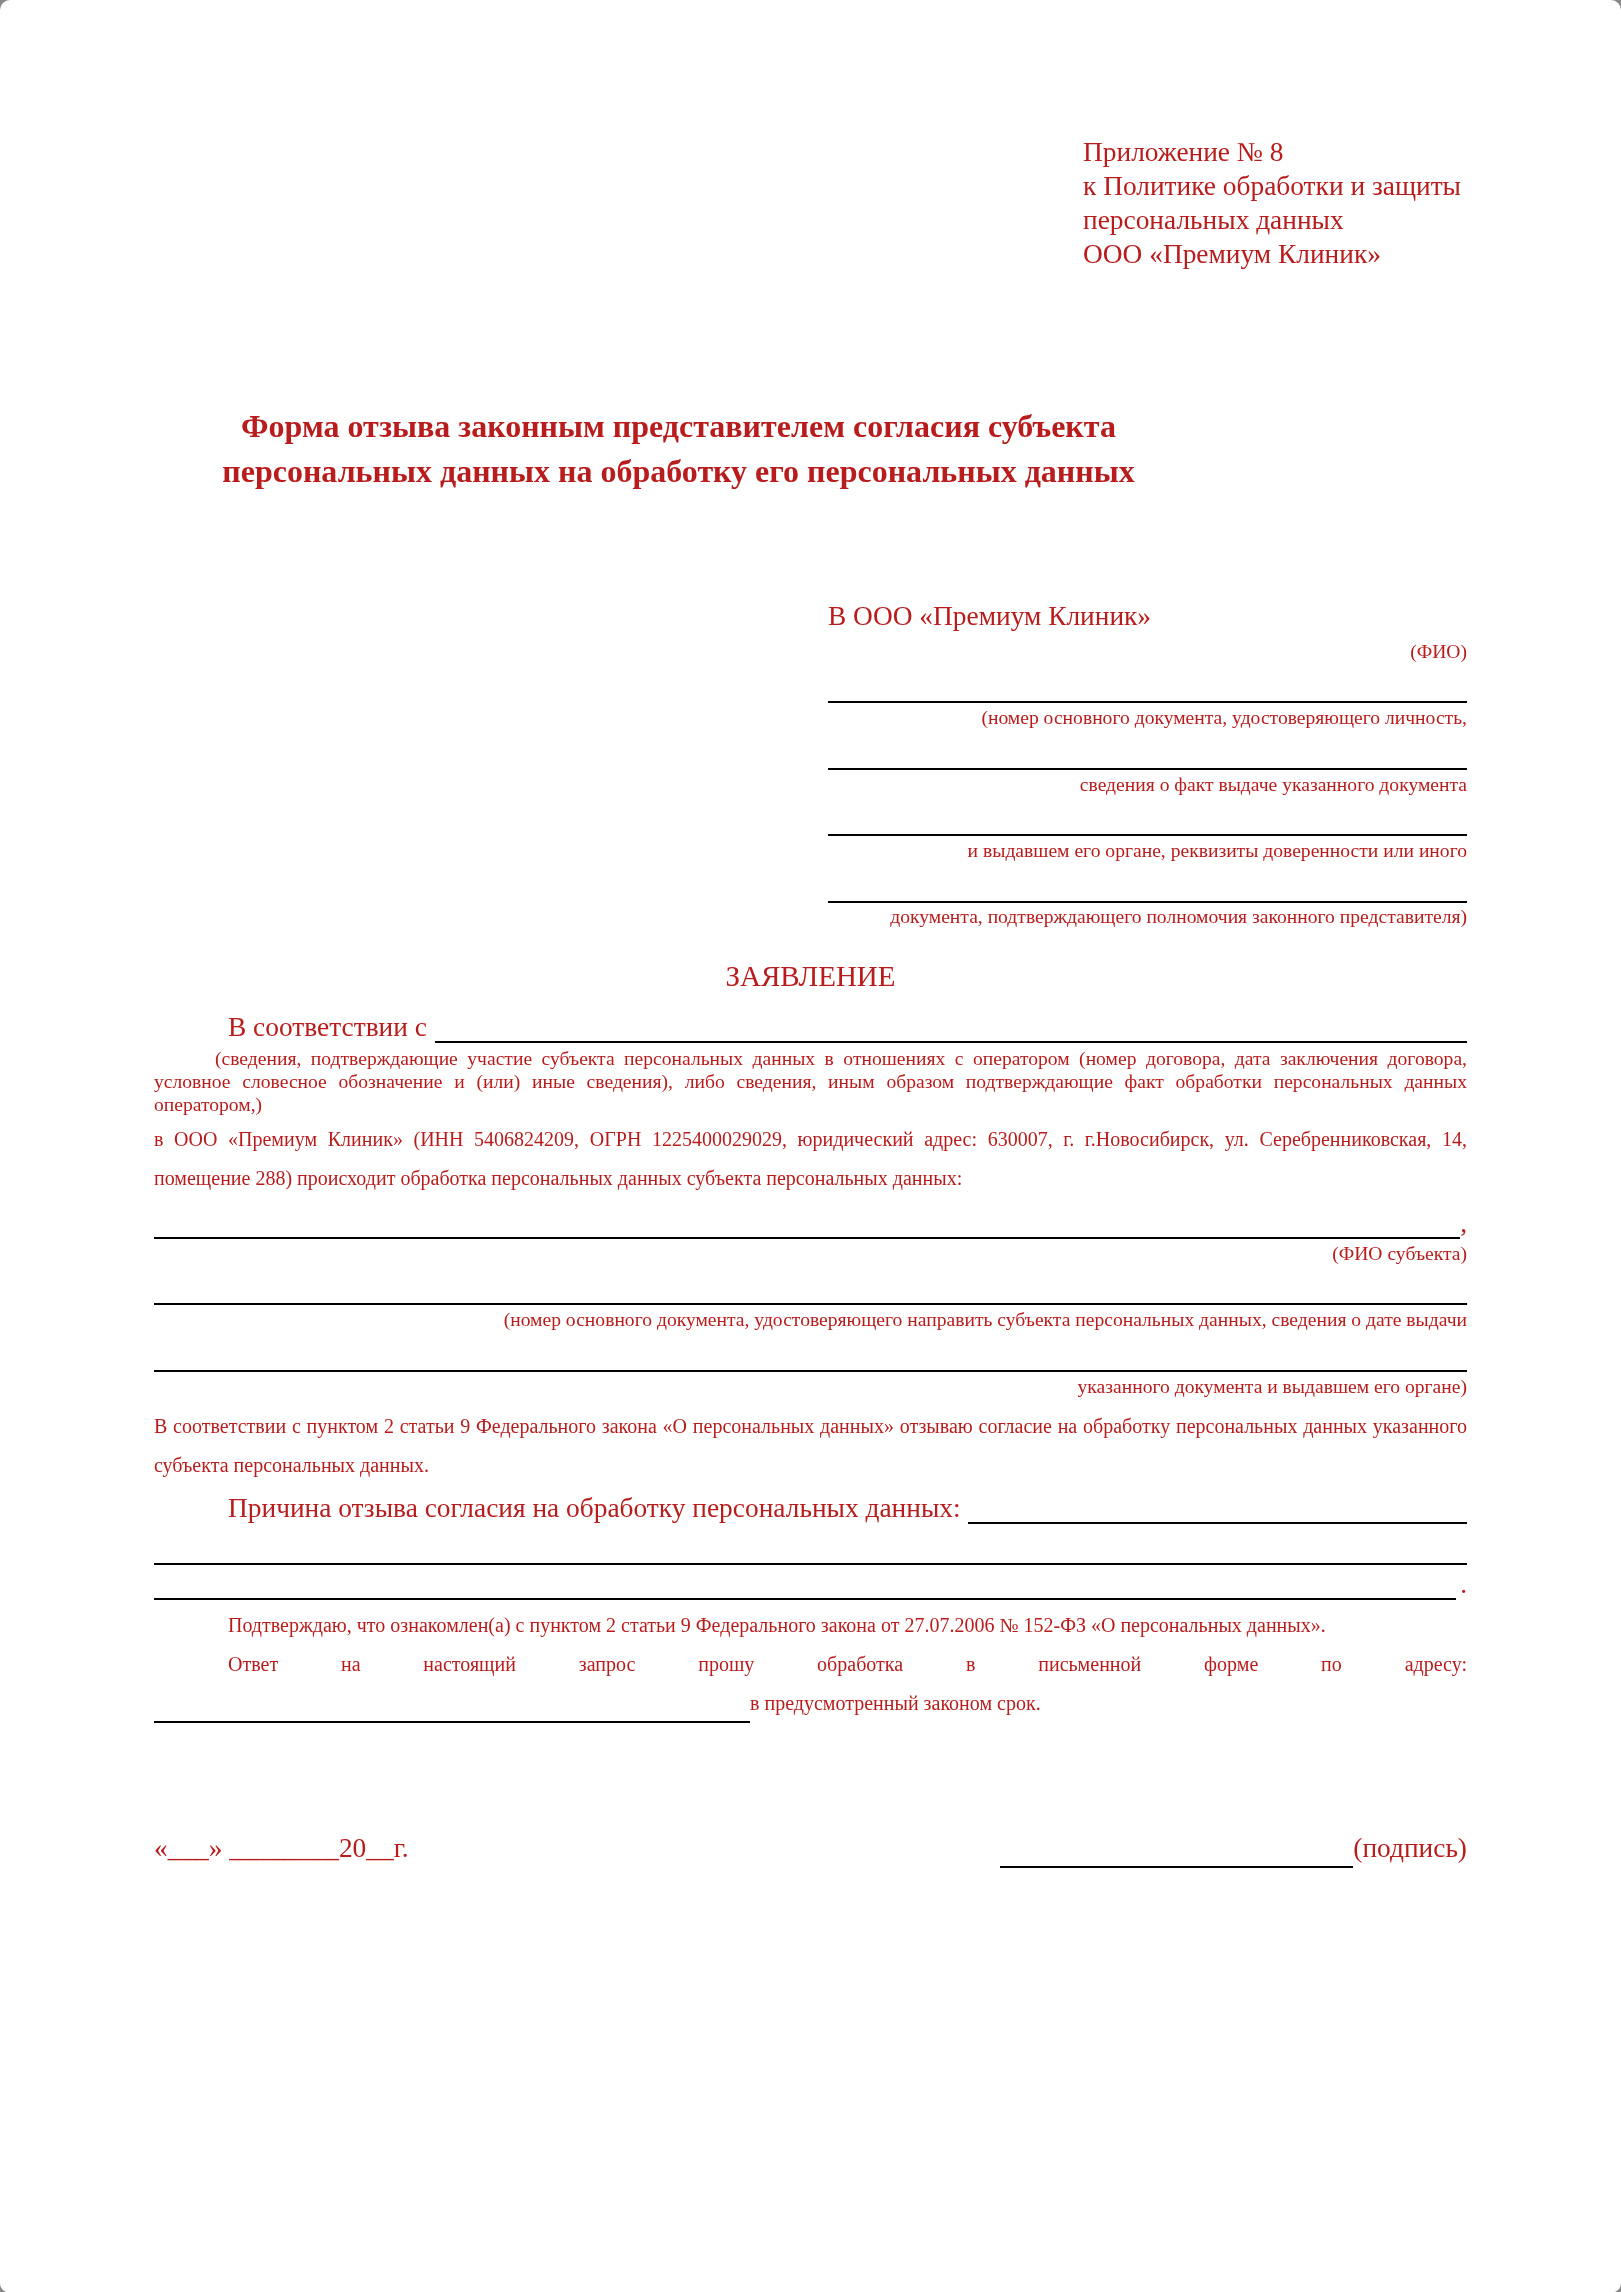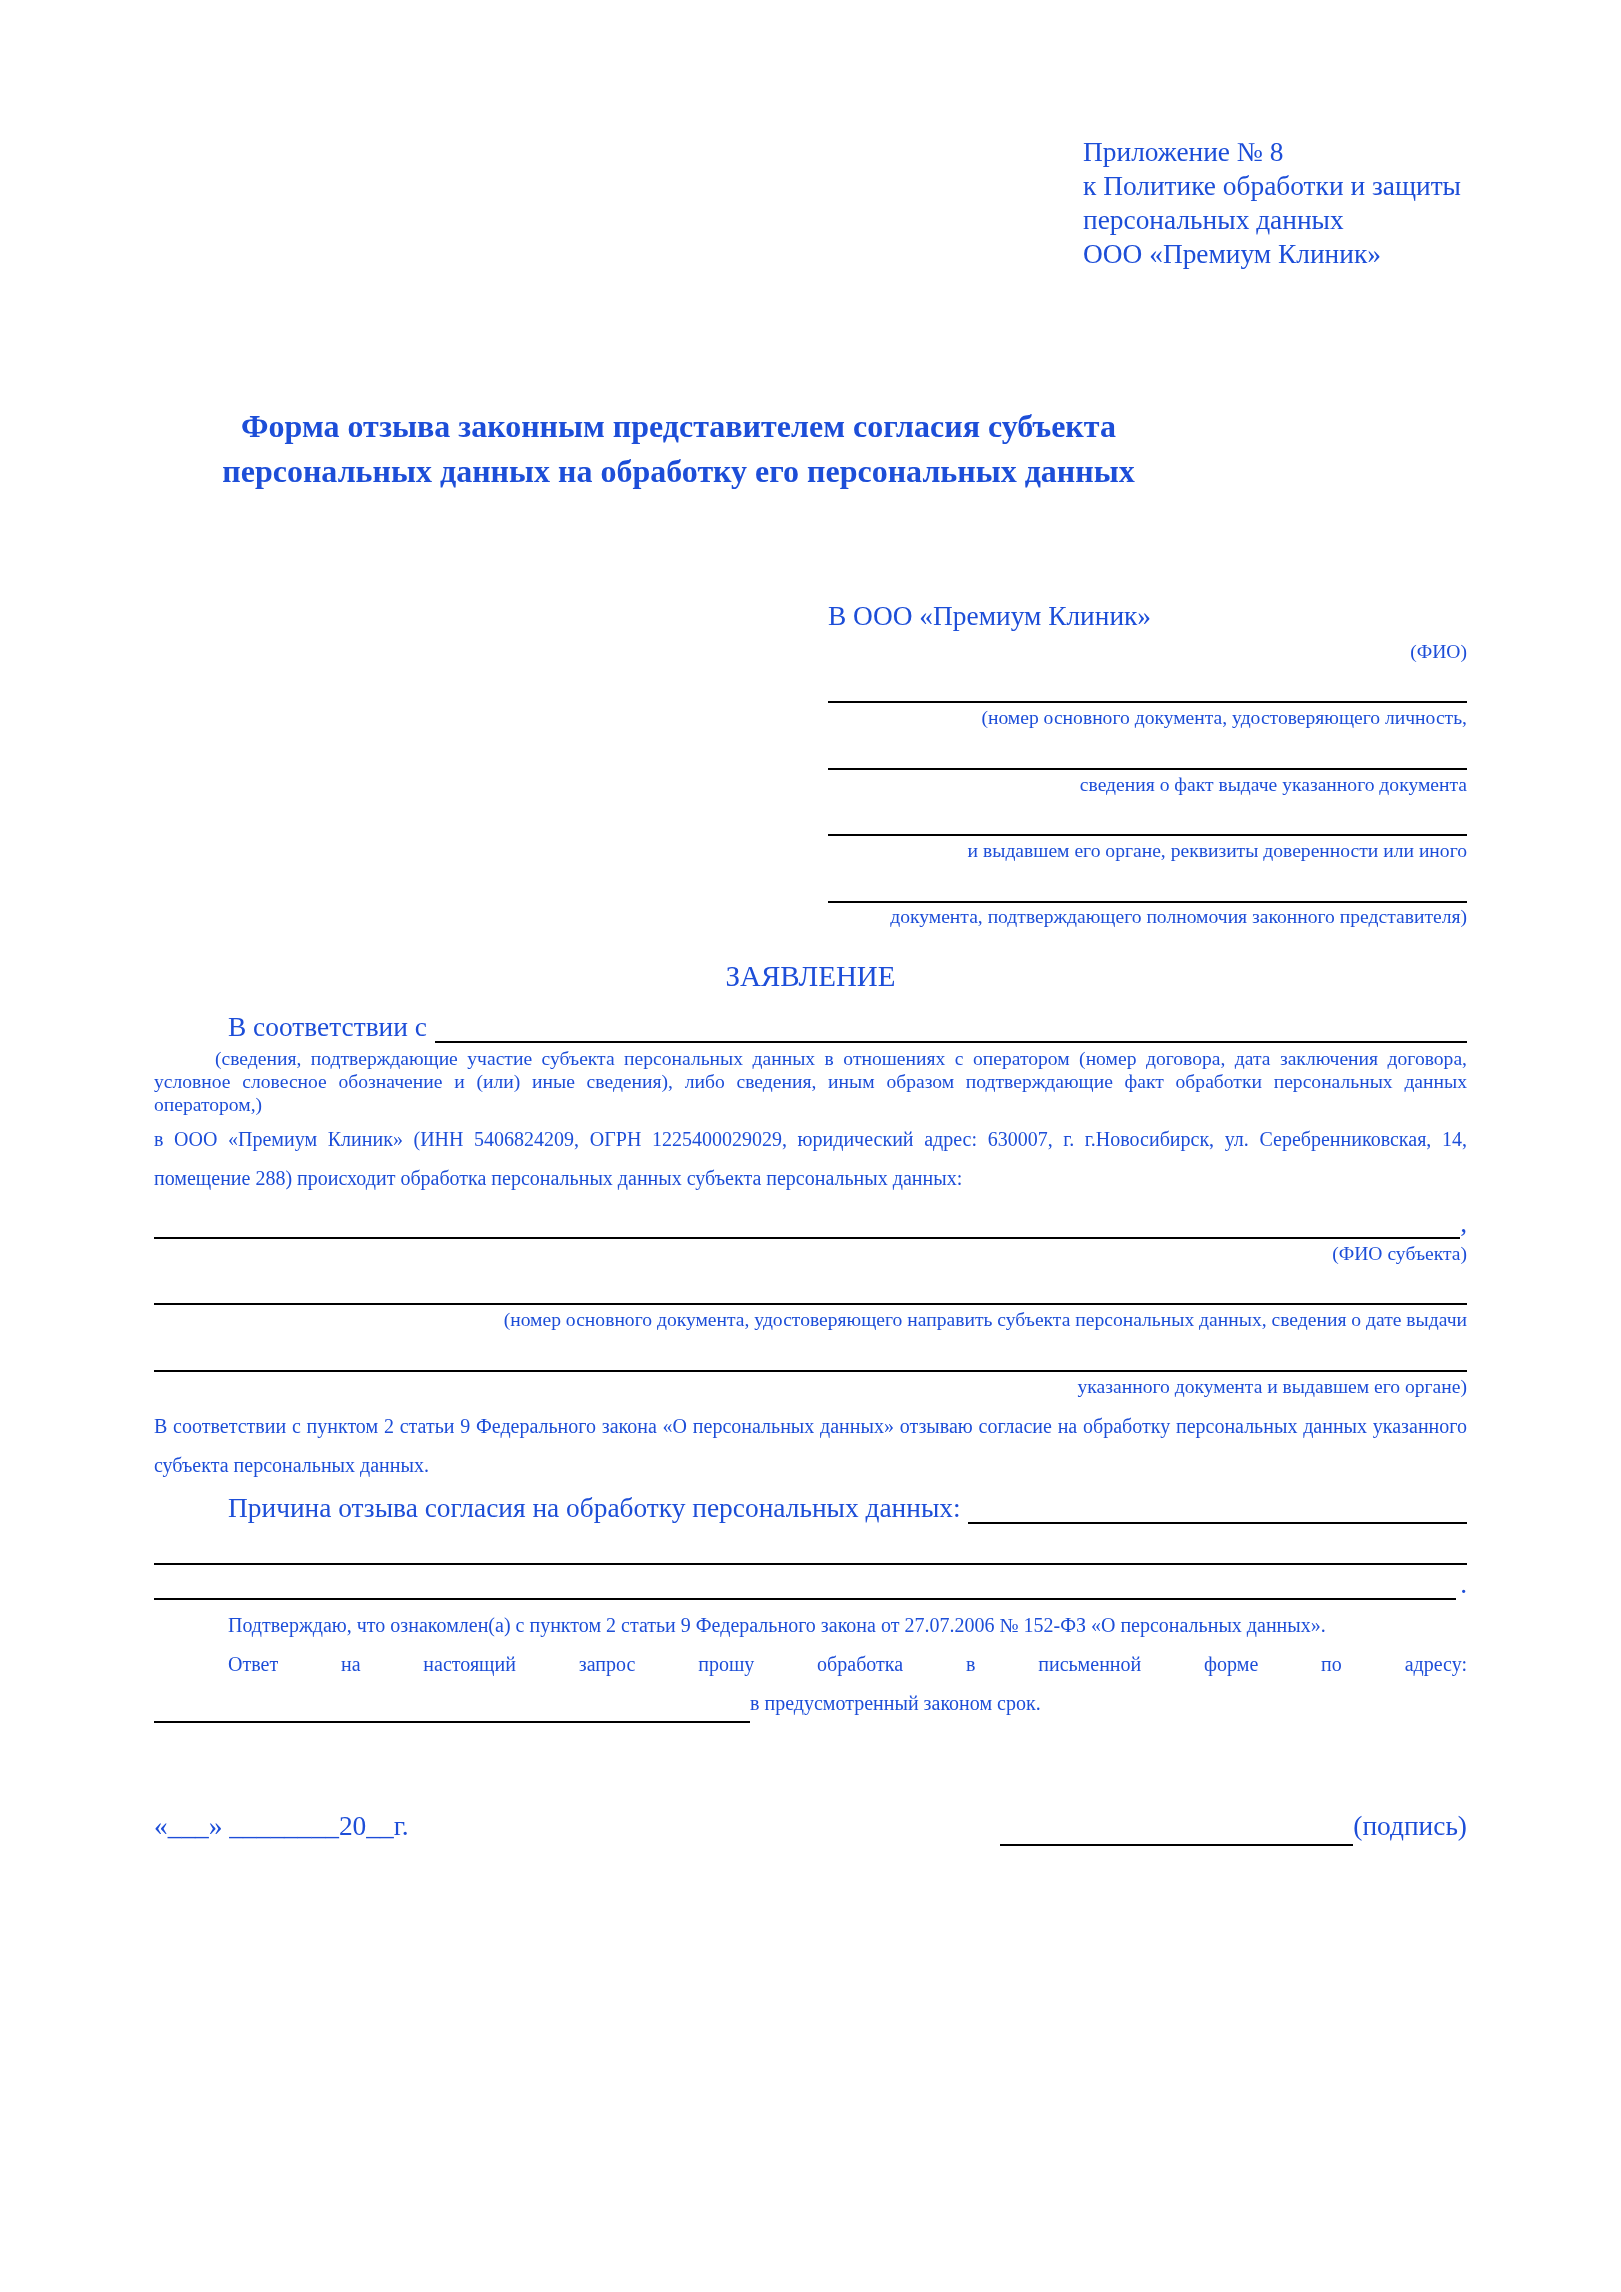--- a/index.html
+++ b/index.html
@@ -1,23 +1,24 @@
 <!DOCTYPE html>
 <html><head>
 <meta charset="utf-8">
 <style>
   html,body { margin:0; padding:0; background:#888; }
   .page {
     position:relative;
     width:1621px; height:2293px;
     margin:0 auto;
     background:#ffffff;
-    color:#1d4ed8;
+    color:#b91c1c;
     font-family:"Liberation Serif","DejaVu Serif",serif;
     overflow:hidden;
+    border-radius:10px;
   }
   .content { padding:135px 154px 0 154px; }
 
   
   .appendix { margin-left:929px; font-size:27.4px; line-height:34px; }
 
   
   .title {
     width:1049px;
     margin-top:133px;
@@ -60,21 +61,21 @@
     width:596px; height:29px;
     border-bottom:2.9px solid #000;
     vertical-align:bottom;
   }
 
   
   .footer-row {
     display:flex; justify-content:space-between; align-items:flex-end;
     margin-top:84px; font-size:27.4px; line-height:39px;
   }
-  .sig-group { display:flex; align-items:flex-end; }
+  .sig-group { display:flex; align-items:flex-end;margin-top:22px; }
   .sig-fill { width:353px; height:29px; border-bottom:2.9px solid #000; }
 </style>
 </head>
 <body>
 
 <div class="page">
   <div class="content">
 
     <div class="appendix">
       <div>Приложение № 8</div>

